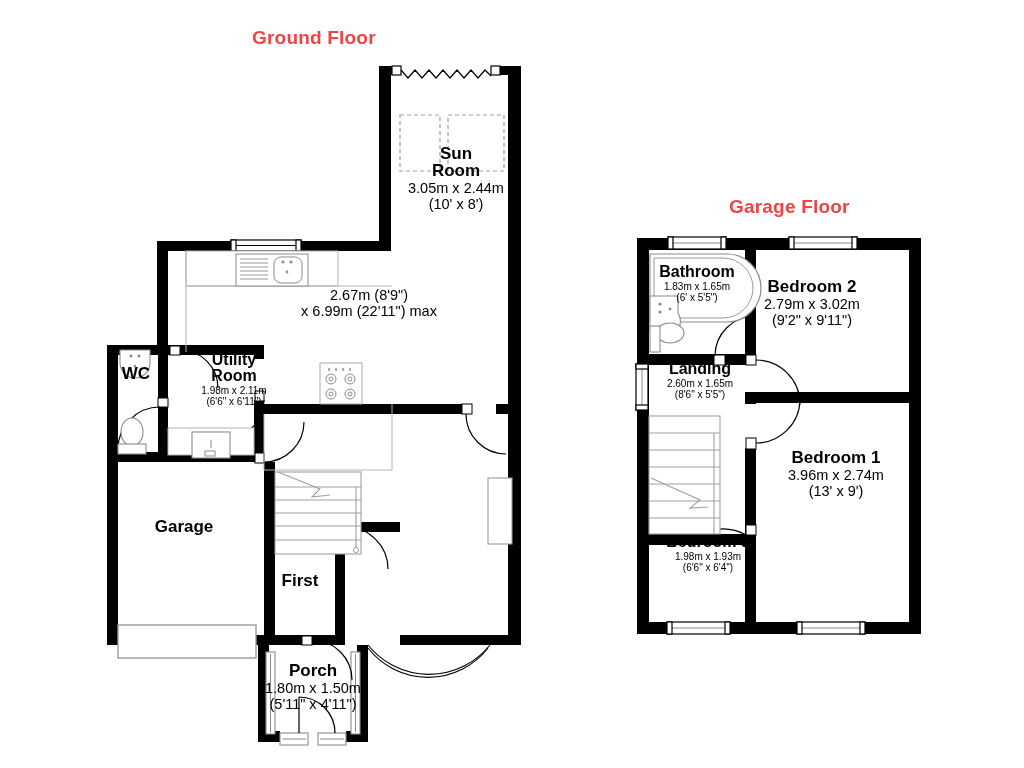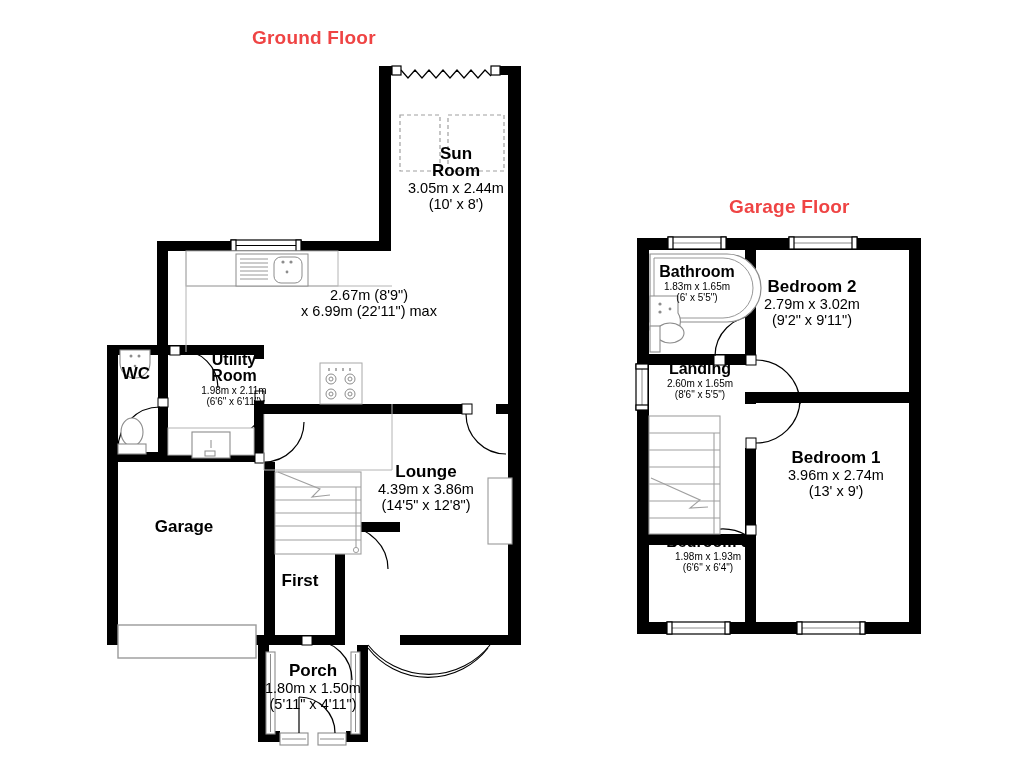--- a/index.html
+++ b/index.html
@@ -445,25 +445,20 @@
   </div>
 
   <div class="room-label plain" style="left:108px; top:364px; width:56px;">
     <span class="rl-name">WC</span>
   </div>
 
   <div class="room-label plain" style="left:126px; top:517px; width:116px;">
     <span class="rl-name">Garage</span>
   </div>
 
-  <div class="room-label" style="left:336px; top:462px; width:180px;">
-    <span class="rl-name">Lounge</span>
-    <span class="rl-dim">4.39m x 3.86m</span>
-    <span class="rl-dim">(14'5" x 12'8")</span>
-  </div>
 
   <div class="room-label plain" style="left:255px; top:571px; width:90px;">
     <span class="rl-name">First</span>
   </div>
 
   <div class="room-label" style="left:243px; top:661px; width:140px;">
     <span class="rl-name">Porch</span>
     <span class="rl-dim">1.80m x 1.50m</span>
     <span class="rl-dim">(5'11" x 4'11")</span>
   </div>

